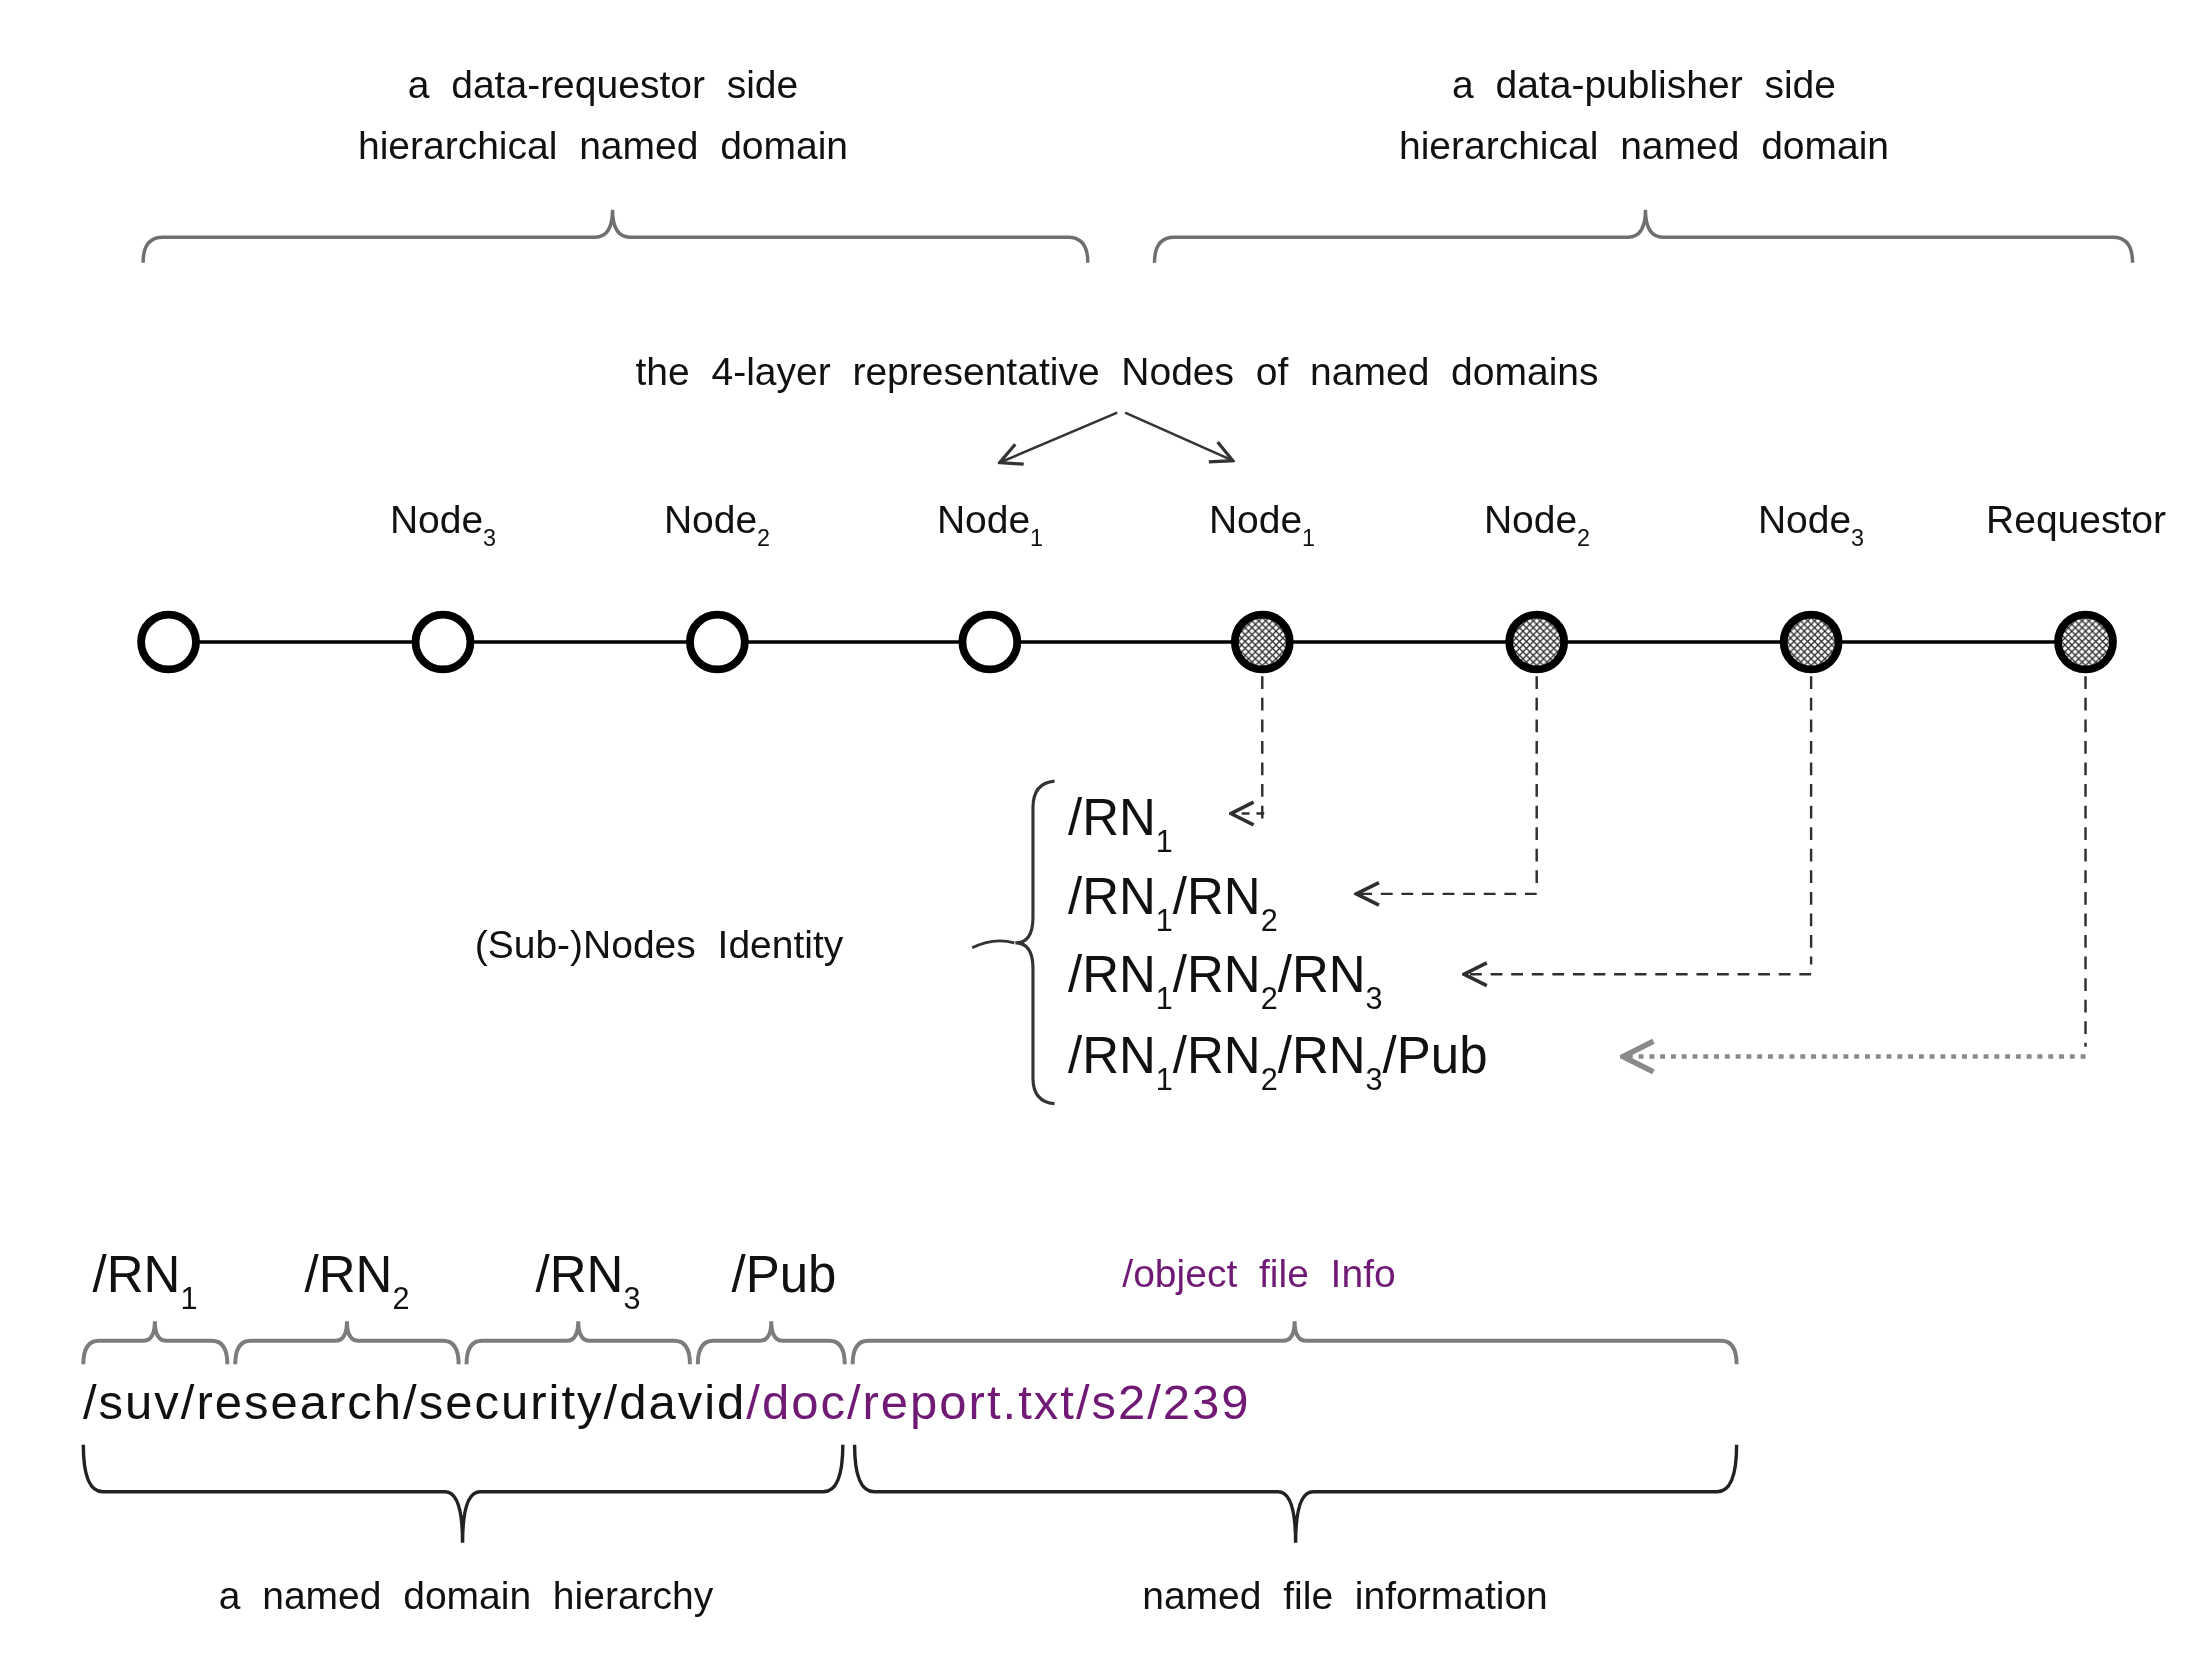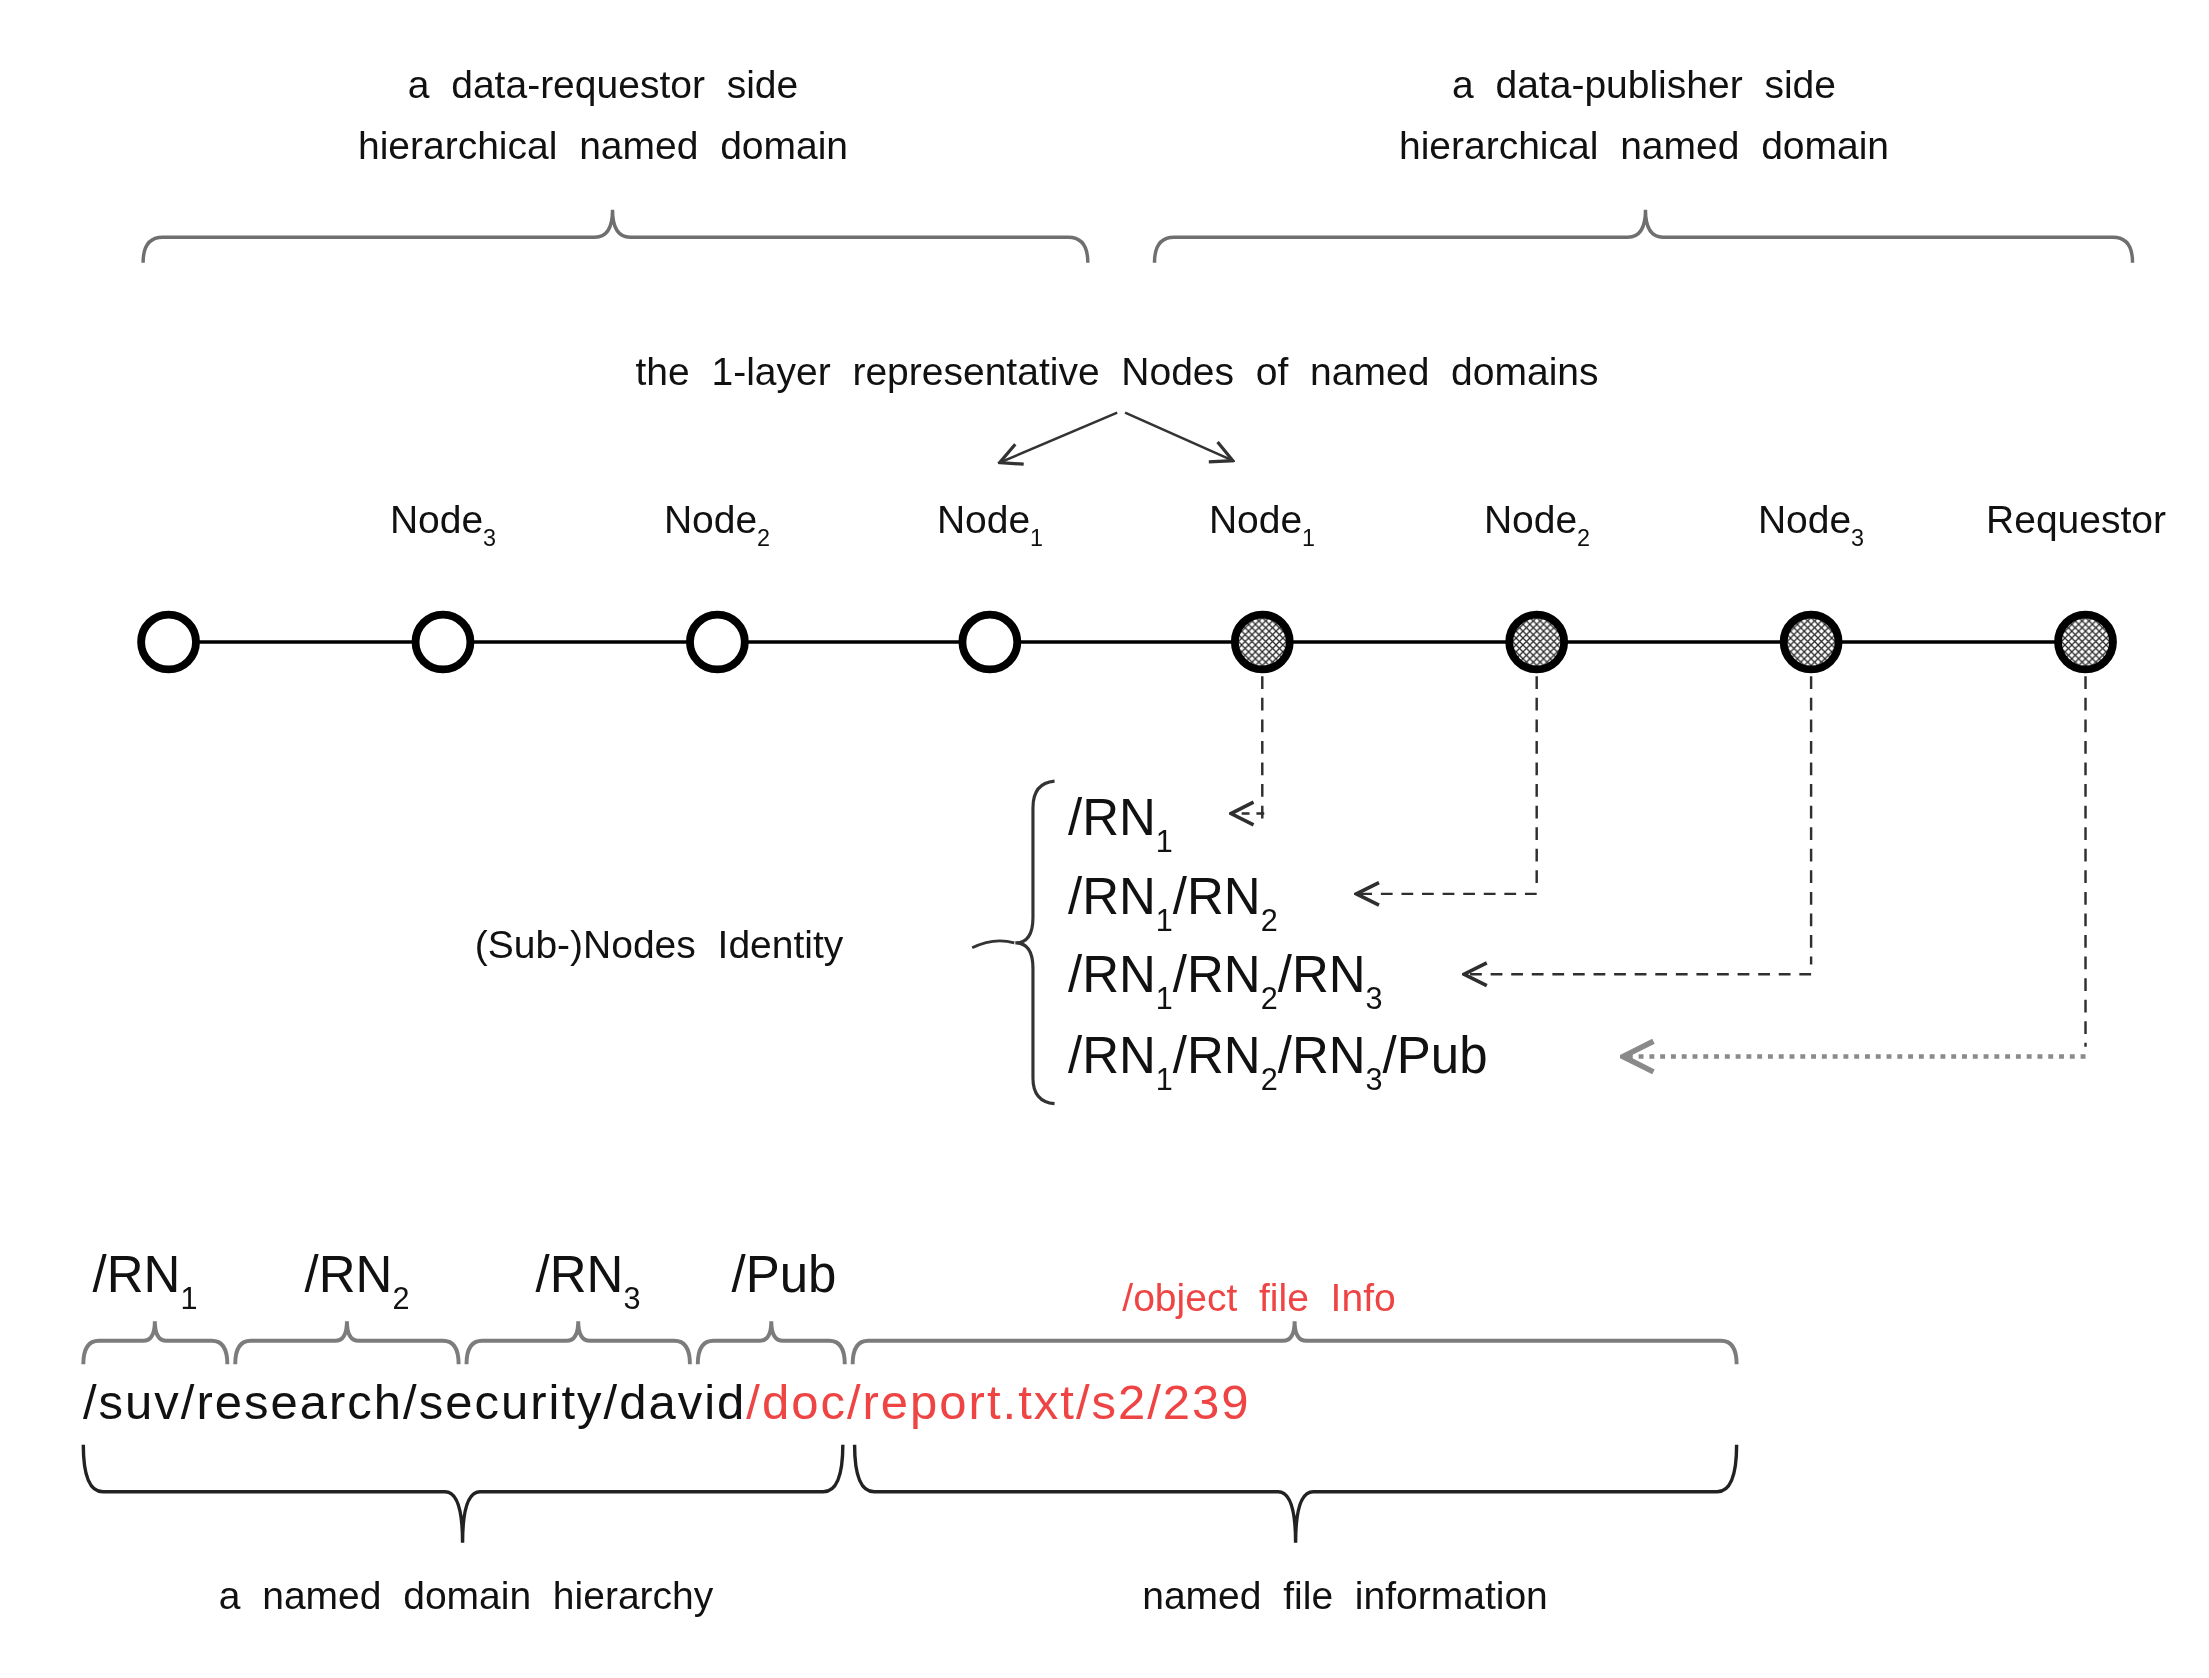--- a/index.html
+++ b/index.html
@@ -17,21 +17,21 @@
     white-space:nowrap;
     font-size:39px;
     word-spacing:0.28em;
     color:#111111;
   }
   .center{transform:translate(-50%,-50%);}
   .vcenter{transform:translateY(-50%);}
   .two-line{text-align:center;line-height:61px;}
   .idpath{font-size:51px;word-spacing:0;}
   .pathline{font-size:49px;letter-spacing:2px;word-spacing:0;}
-  .gray{color:#ef4444;margin-top:24px;}
+  .gray{color:#701a75;}
   sub{font-size:0.6em;line-height:0;position:relative;top:0.18em;}
 </style>
 </head>
 <body>
 
 <div class="stage">
 
   <svg width="2209" height="1678" viewBox="0 0 2254 1712">
     <defs>
       <pattern id="hatch" width="7" height="7" patternUnits="userSpaceOnUse">
@@ -103,21 +103,21 @@
 
   <div class="txt center two-line" style="left:603px;top:115px">
     <div>a data-requestor side</div>
     <div>hierarchical named domain</div>
   </div>
   <div class="txt center two-line" style="left:1644px;top:115px">
     <div>a data-publisher side</div>
     <div>hierarchical named domain</div>
   </div>
 
-  <div class="txt center" style="left:1117px;top:372px">the 1-layer representative Nodes of named domains</div>
+  <div class="txt center" style="left:1117px;top:372px">the 4-layer representative Nodes of named domains</div>
 
   <div class="txt center" style="left:443px;top:520px"><span>Node</span><sub>3</sub></div>
   <div class="txt center" style="left:717px;top:520px"><span>Node</span><sub>2</sub></div>
   <div class="txt center" style="left:990px;top:520px"><span>Node</span><sub>1</sub></div>
   <div class="txt center" style="left:1262px;top:520px"><span>Node</span><sub>1</sub></div>
   <div class="txt center" style="left:1537px;top:520px"><span>Node</span><sub>2</sub></div>
   <div class="txt center" style="left:1811px;top:520px"><span>Node</span><sub>3</sub></div>
   <div class="txt center" style="left:2076px;top:520px"><span>Requestor</span></div>
 
   <div class="txt center" style="left:659px;top:945px">(Sub-)Nodes Identity</div>

